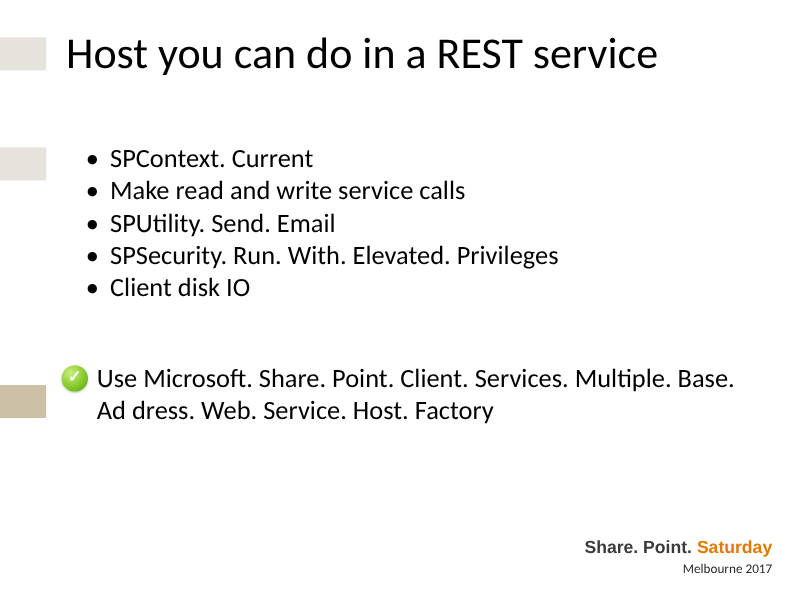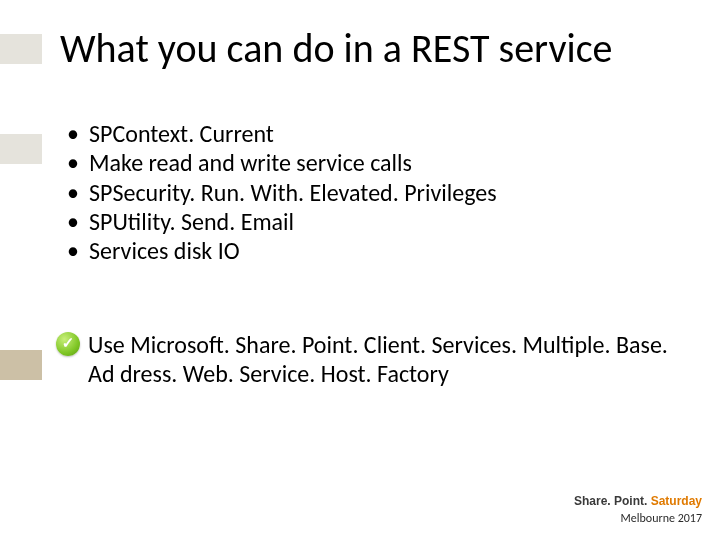--- a/index.html
+++ b/index.html
@@ -50,21 +50,21 @@
   .body {
     position: absolute;
     left: 60px;
     top: 118px;
     width: 620px;
     font-size: 24px;
     line-height: 1.22;
   }
   ul.bullets {
     list-style: none;
-    margin: 1px;
+    margin: 12px;
     padding: 0;
   }
   ul.bullets > li {
     position: relative;
     padding-left: 28px;
     margin: 0;
   }
   ul.bullets > li::before {
     content: "•";
     position: absolute;
@@ -112,49 +112,49 @@
   }
   .footer {
     position: absolute;
     right: 18px;
     bottom: 14px;
     text-align: right;
     line-height: 1.25;
   }
   .footer .brand {
     font-family: "Segoe UI", Arial, sans-serif;
-    font-size: 12px;
+    font-size: 16px;
     font-weight: 700;
   }
   .footer .brand .p1 { color: #3a3a3a; }
   .footer .brand .p2 { color: #e07a00; }
   .footer .loc {
     font-size: 12px;
     color: #2b2b2b;
     margin-top: 2px;
   }
 </style>
 </head>
 <body>
 
 <div class="slide">
 
   <div class="deco deco-top"></div>
   <div class="deco deco-mid"></div>
   <div class="deco deco-bot"></div>
 
-  <div class="title">What you can do in a REST service</div>
+  <div class="title">Host you can do in a REST service</div>
 
   <div class="body">
     <ul class="bullets">
       <li>SPContext. Current</li>
       <li>Make read and write service calls</li>
+      <li>SPUtility. Send. Email</li>
       <li>SPSecurity. Run. With. Elevated. Privileges</li>
-      <li>SPUtility. Send. Email</li>
-      <li>Services disk IO</li>
+      <li>Client disk IO</li>
     </ul>
   </div>
 
   <div class="body2">
     <div class="check-row">
       <span class="check-icon">
         <span class="outer">
             <span class="tick">✓</span>
           </span>
       </span>

